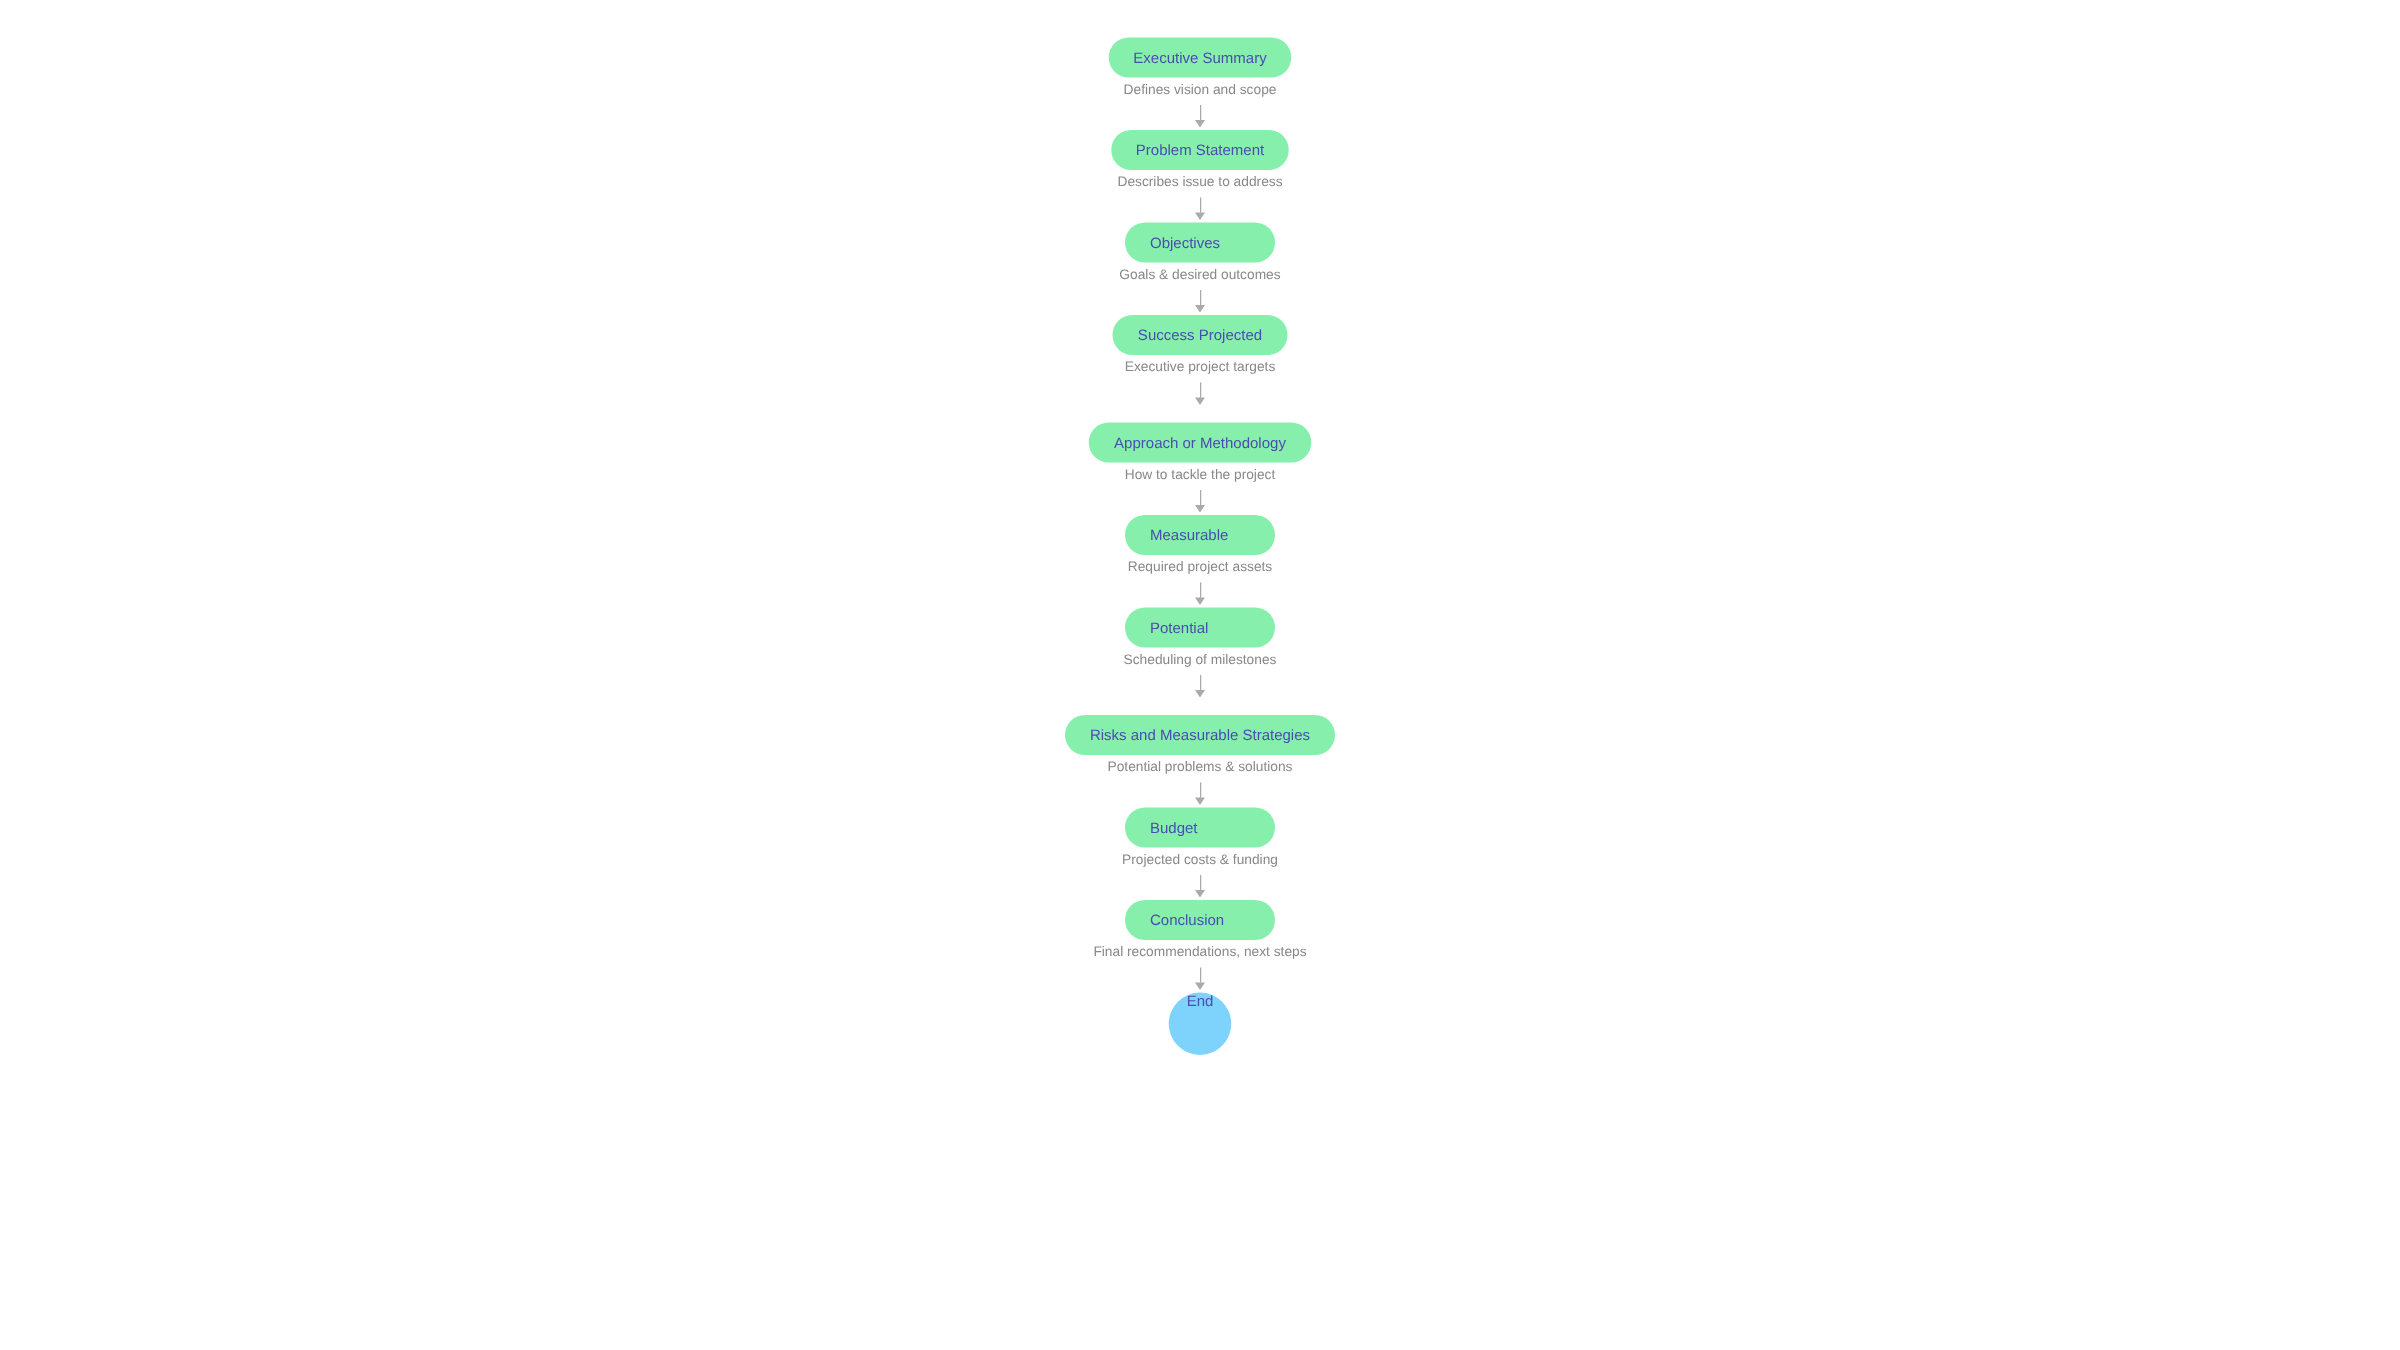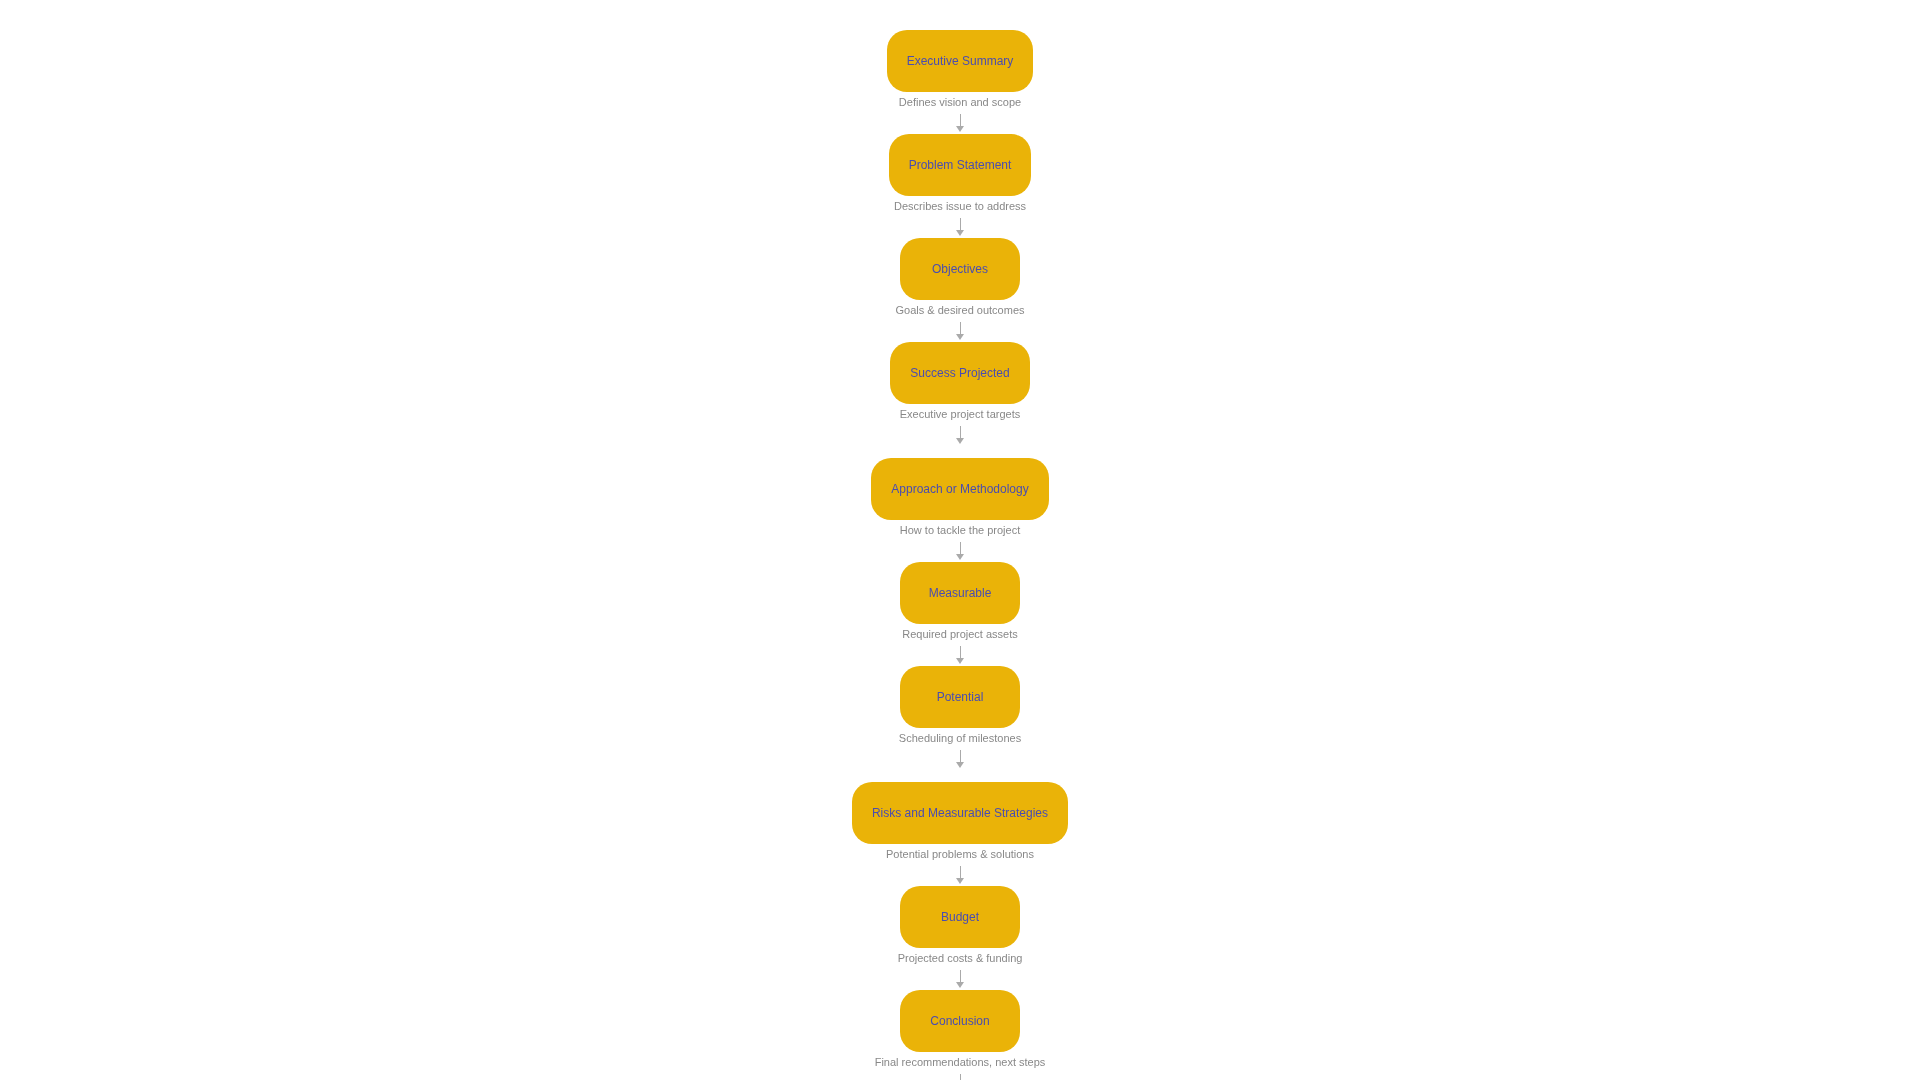--- a/index.html
+++ b/index.html
@@ -21,43 +21,41 @@
 
     .flowchart-container {
       display: flex;
       flex-direction: column;
       align-items: center;
       width: 300px;
       margin-top: 10px;
     }
 
     .node {
-      background: #eab308;
+      background: #86efac;
       border-radius: 20px;
-      padding: 24px 20px;
-      text-align: center;
+      padding: 9px 20px;
       color: #4a4db0;
       font-size: 12px;
       font-weight: 500;
       min-width: 120px;
       cursor: default;
     }
 
     .node-wide {
       min-width: 160px;
       margin-top: 12px;
     }
 
     .node-circle {
-      background: #f0abfc;
+      background: #7dd3fc;
       border-radius: 50%;
       width: 50px;
       height: 50px;
       display: flex;
-      align-items: center;
       justify-content: center;
       color: #4a4db0;
       font-size: 12px;
       font-weight: 500;
     }
 
     .edge-label {
       font-size: 11px;
       color: #888888;
       text-align: left;

